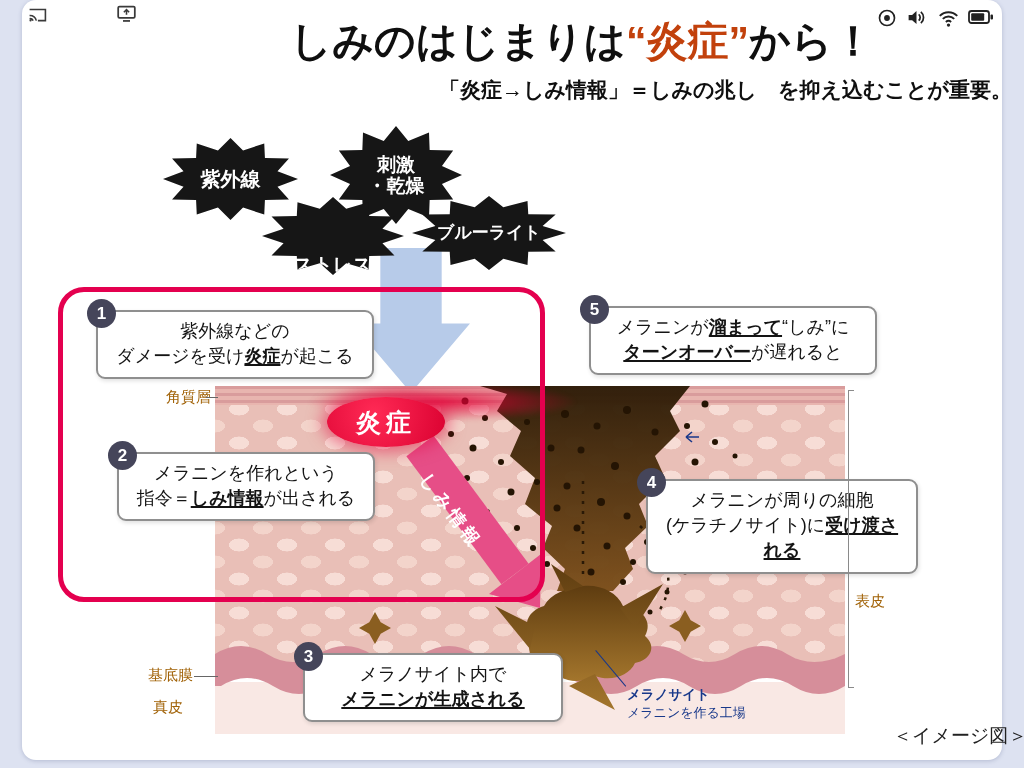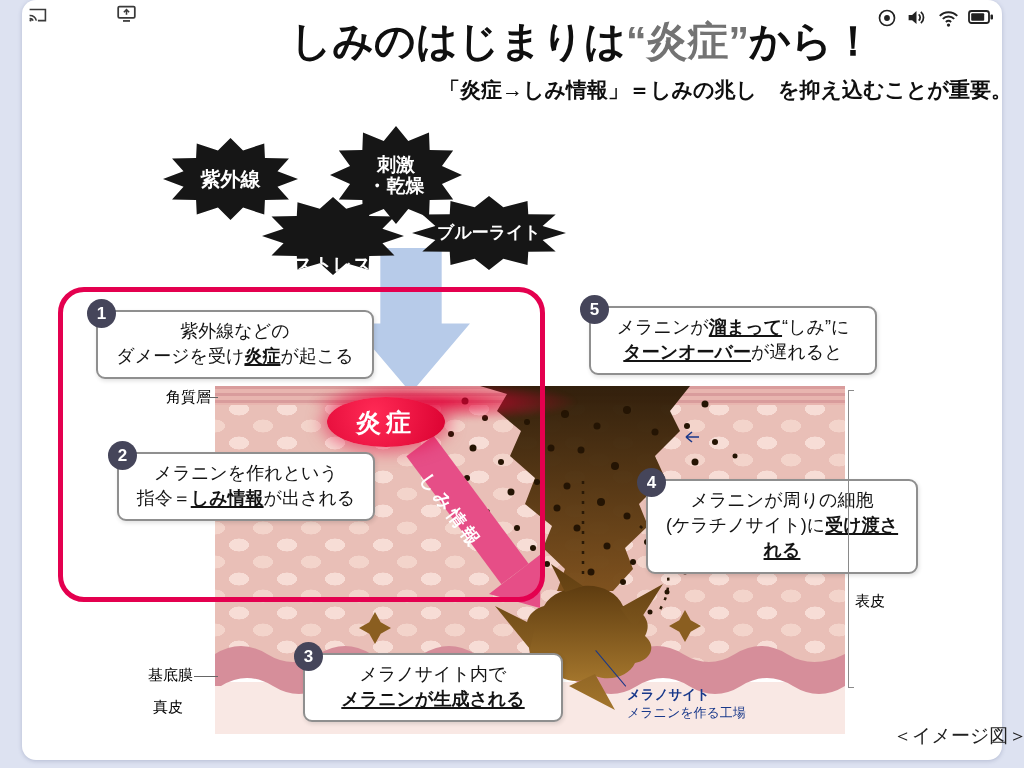--- a/index.html
+++ b/index.html
@@ -2,21 +2,21 @@
 <html><head>
 <meta charset="utf-8">
 <style>
   *{margin:0;padding:0;box-sizing:border-box;}
   html,body{width:1024px;height:768px;overflow:hidden;}
   body{font-family:"Liberation Sans","DejaVu Sans",sans-serif;background:#dde2f1;position:relative;}
   .stage{position:absolute;inset:0;}
   .sheet{position:absolute;left:22px;right:22px;top:0;bottom:8px;background:#ffffff;border-radius:14px;box-shadow:0 1px 4px rgba(60,70,120,.25);}
   .sicon{position:absolute;color:#3c3c3c;}
   .title{position:absolute;top:14px;left:150px;right:10px;text-align:center;font-size:41px;font-weight:800;color:#0f0f0f;white-space:nowrap;}
-  .title .hl{color:#737373;}
+  .title .hl{color:#c2410c;}
   .subtitle{position:absolute;top:76px;left:26px;right:12px;text-align:right;font-size:21px;font-weight:800;color:#0f0f0f;white-space:nowrap;}
   .burst{position:absolute;background:#161616;display:flex;flex-direction:column;align-items:center;justify-content:center;color:#fff;font-weight:700;text-align:center;line-height:1.12;
     clip-path:polygon(100% 50%,84.8% 59.3%,93.3% 75%,75.5% 75.5%,75% 93.3%,59.3% 84.8%,50% 100%,40.7% 84.8%,25% 93.3%,24.5% 75.5%,6.7% 75%,15.2% 59.3%,0% 50%,15.2% 40.7%,6.7% 25%,24.5% 24.5%,25% 6.7%,40.7% 15.2%,50% 0%,59.3% 15.2%,75% 6.7%,75.5% 24.5%,93.3% 25%,84.8% 40.7%);}
   .big-arrow{position:absolute;left:352px;top:248px;width:118px;height:145px;background:#b7cbe9;
     clip-path:polygon(24% 0,76% 0,76% 52%,100% 52%,50% 100%,0 52%,24% 52%);}
   .skin{position:absolute;left:215px;top:386px;width:630px;height:348px;overflow:hidden;}
   .epi{position:absolute;left:0;top:0;width:100%;height:282px;background-color:#e9bfb7;
     background-image:radial-gradient(ellipse 17px 11px at 24px 17px,#f7ddd6 58%,rgba(247,221,214,0) 60%),
                      radial-gradient(ellipse 17px 11px at 24px 17px,#f3d4cb 58%,rgba(243,212,203,0) 60%);
     background-size:48px 34px,48px 34px;background-position:0 6px,24px 23px;}
@@ -27,21 +27,21 @@
   .inflam{position:absolute;left:112px;top:11px;width:118px;height:50px;border-radius:50%;
     background:radial-gradient(circle at 40% 32%,#ff2a55,#da0030);display:flex;align-items:center;justify-content:center;
     color:#fff;font-size:25px;font-weight:800;letter-spacing:5px;box-shadow:0 0 16px 5px rgba(227,0,60,.5);}
   .signal{position:absolute;left:219px;top:82px;color:#fff;font-weight:800;font-size:18px;letter-spacing:4px;transform:rotate(53deg);transform-origin:0 0;white-space:nowrap;}
   .red-frame{position:absolute;left:58px;top:287px;width:487px;height:315px;border:5px solid #e4004f;border-radius:26px;}
   .callout{position:absolute;background:#fff;border:2px solid #8f8f8f;border-radius:9px;padding:7px 10px 8px;text-align:center;
     font-size:18px;line-height:1.4;color:#141414;box-shadow:1px 2px 4px rgba(0,0,0,.12);}
   .badge{position:absolute;left:-11px;top:-13px;width:29px;height:29px;border-radius:50%;background:#45455a;color:#fff;
     font-weight:700;font-size:17px;display:flex;align-items:center;justify-content:center;}
   .em{font-weight:800;text-decoration:underline;text-decoration-thickness:2px;text-underline-offset:2px;}
-  .skin-label{position:absolute;font-size:15px;color:#000000;white-space:nowrap;}
+  .skin-label{position:absolute;font-size:15px;color:#a16207;white-space:nowrap;}
   .tick{position:absolute;border-top:1.5px solid #666;}
   .vline{position:absolute;left:848px;top:390px;height:298px;border-left:1.5px solid #8a8a8a;}
   .vline:before,.vline:after{content:"";position:absolute;left:-1px;width:6px;border-top:1.5px solid #8a8a8a;}
   .vline:before{top:0;} .vline:after{bottom:0;}
   .note{position:absolute;color:#18388a;font-size:13px;line-height:1.35;white-space:nowrap;}
   .note .nt{font-weight:800;font-size:13.5px;}
   .leader{position:absolute;left:596px;top:650px;width:47px;border-top:1.5px solid #18388a;transform:rotate(50deg);transform-origin:0 0;}
   .caption{position:absolute;left:893px;top:723px;font-size:19px;color:#222;white-space:nowrap;text-align:center;}
 </style>
 </head>

